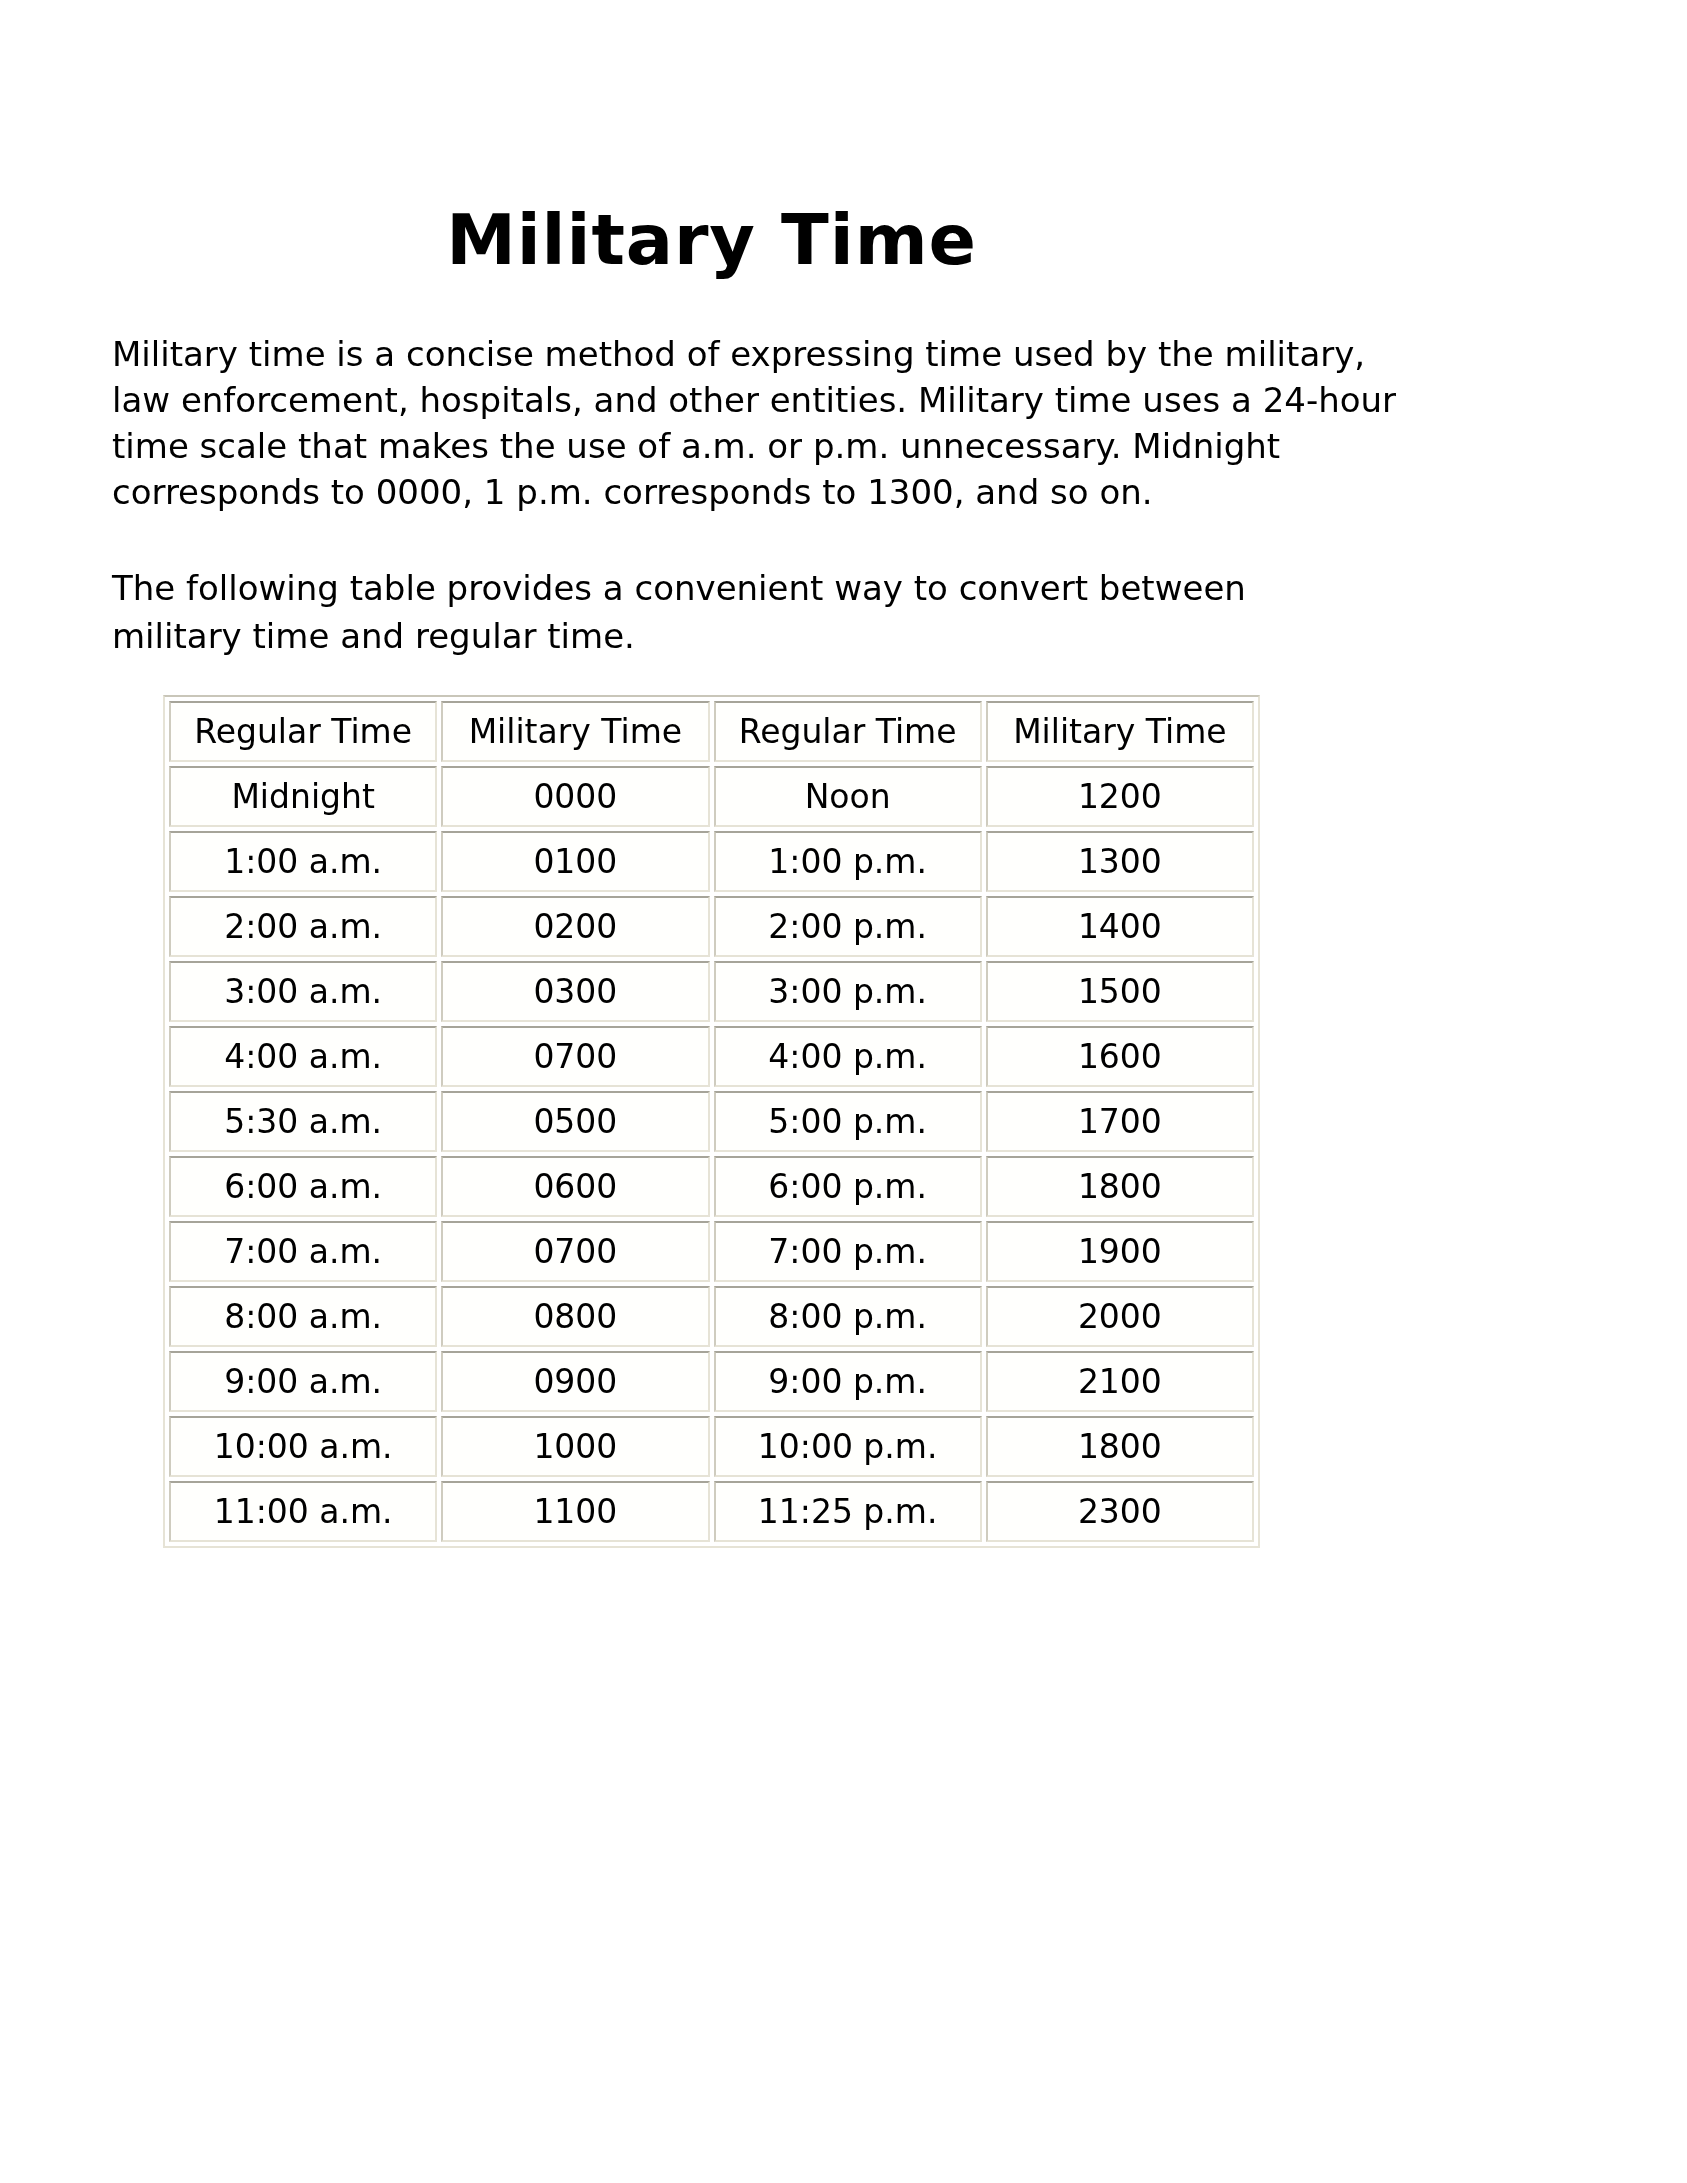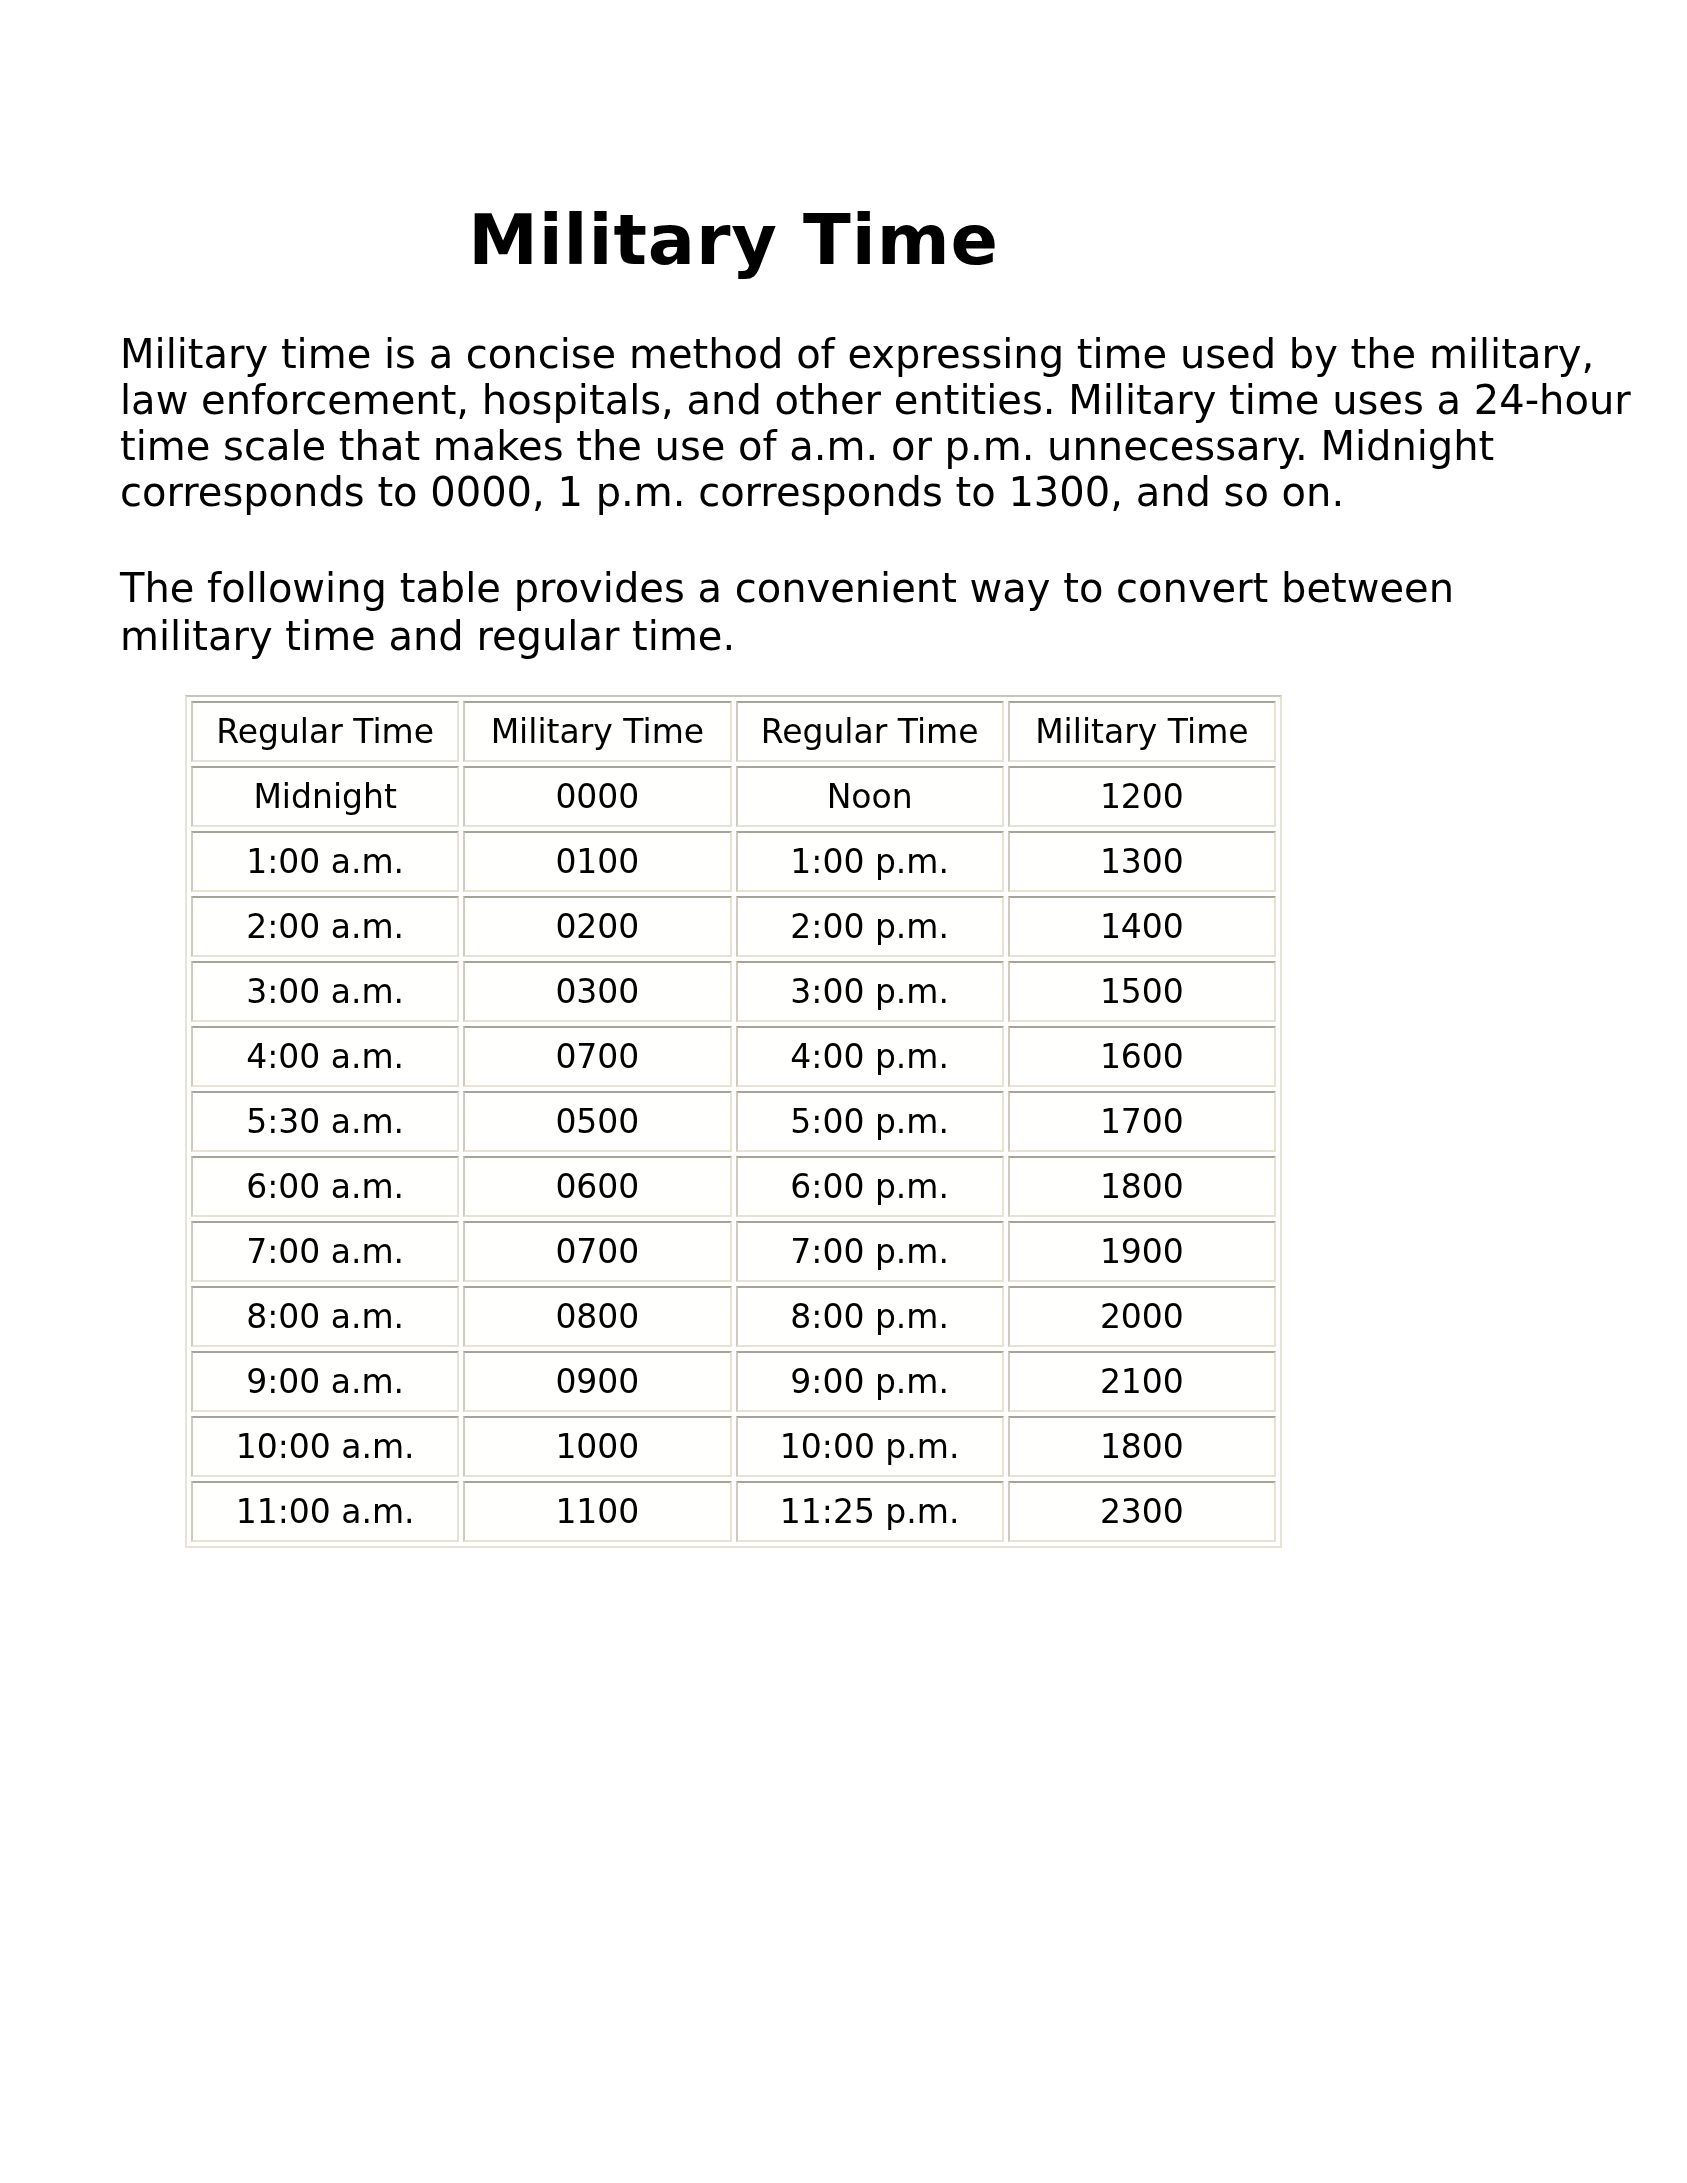--- a/index.html
+++ b/index.html
@@ -18,33 +18,32 @@
   body {
     width: 1687px;
     height: 2184px;
     overflow: hidden;
     font-family: "DejaVu Sans", sans-serif;
     color: var(--text);
   }
   .page {
     width: 1461px;
     height: 2184px;
-    padding: 203px 150px 0 84px;
-    margin-left: 36px;
+    padding: 203px 150px 0 112px;
   }
   h1.doc-title {
     margin: 0 0 52px 0;
     text-align: center;
     font-size: 70px;
     font-weight: bold;
     letter-spacing: 0.9px;
     line-height: 1.08;
   }
   .para {
-    font-size: 40px;
+    font-size: 34px;
     line-height: 46px;
     margin: 0 0 49px 0;
   }
   .para .line { white-space: nowrap; }
   .para.bold {
     font-weight: normal;
     line-height: 48px;
     margin-bottom: 35px;
   }
   table.conv {

